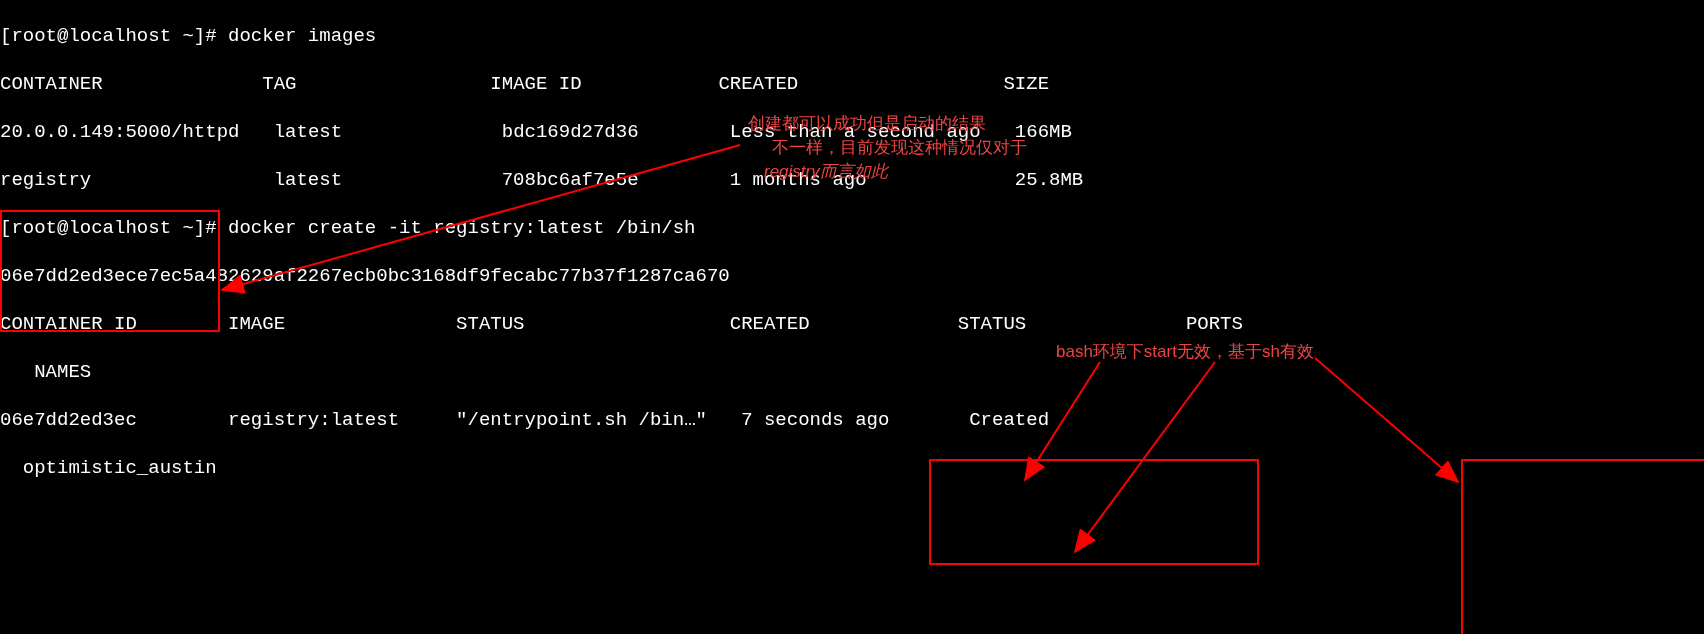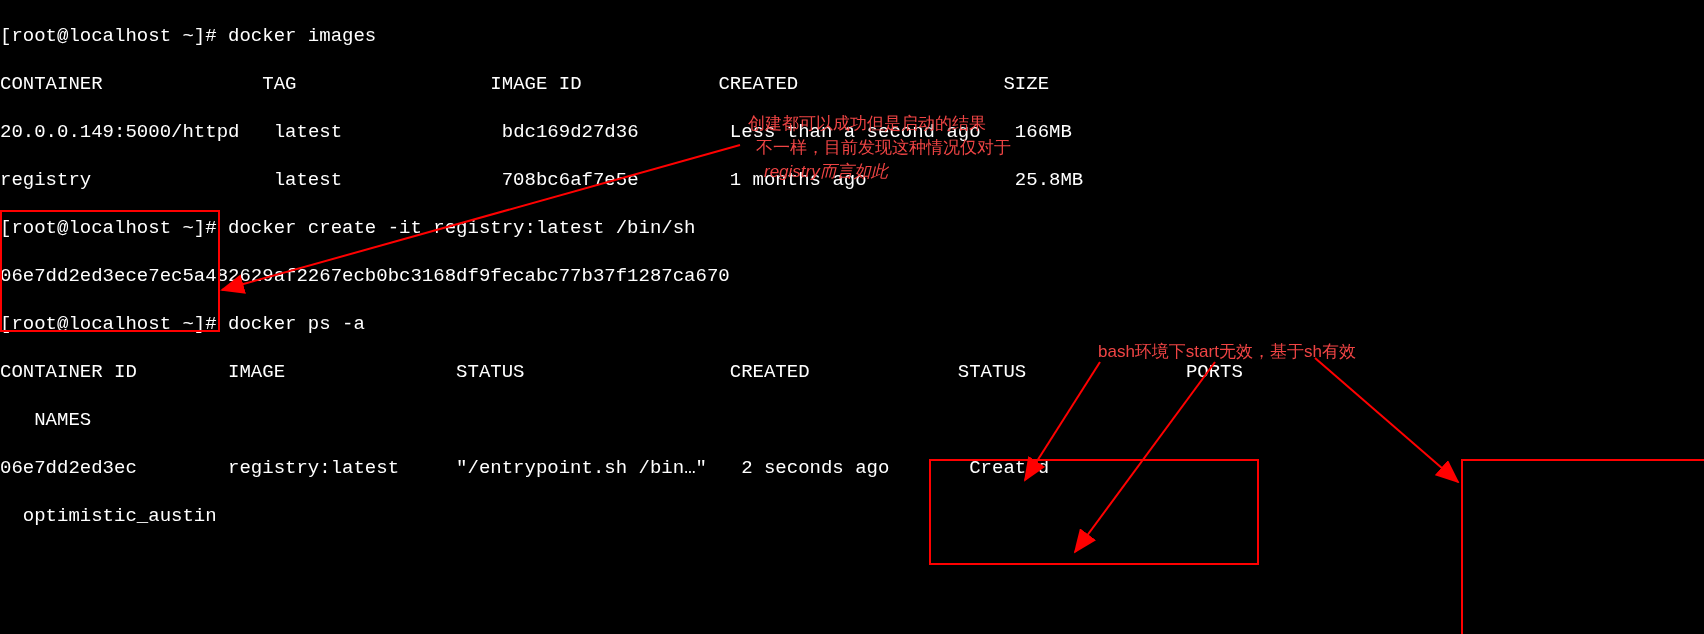--- a/index.html
+++ b/index.html
@@ -49,47 +49,46 @@
 </head>
 <body>
 
 <div class="term">
 <div class="line"><span>[root@localhost ~]# docker images</span></div>
 <div class="line"><span>CONTAINER</span><span>              </span><span>TAG</span><span>                 </span><span>IMAGE ID</span><span>            </span><span>CREATED</span><span>                  </span><span>SIZE</span></div>
 <div class="line"><span>20.0.0.149:5000/httpd</span><span>   </span><span>latest</span><span>              </span><span>bdc169d27d36</span><span>        </span><span>Less than a second ago</span><span>   </span><span>166MB</span></div>
 <div class="line"><span>registry</span><span>                </span><span>latest</span><span>              </span><span>708bc6af7e5e</span><span>        </span><span>1 months ago</span><span>             </span><span>25.8MB</span></div>
 <div class="line"><span>[root@localhost ~]# docker create -it registry:latest /bin/sh</span></div>
 <div class="line"><span>06e7dd2ed3ece7ec5a482629af2267ecb0bc3168df9fecabc77b37f1287ca670</span></div>
-<div class="line"><span>[root@localhost ~]# docker ps -a</span></div>
 <div class="line"><span>CONTAINER ID</span><span>        </span><span>IMAGE</span><span>               </span><span>STATUS</span><span>                  </span><span>CREATED</span><span>             </span><span>STATUS</span><span>              </span><span>PORTS</span></div>
 <div class="line"><span>   NAMES</span></div>
-<div class="line"><span>06e7dd2ed3ec</span><span>        </span><span>registry:latest</span><span>     </span><span>"/entrypoint.sh /bin…"</span><span>   </span><span>2 seconds ago</span><span>       </span><span>Created</span></div>
+<div class="line"><span>06e7dd2ed3ec</span><span>        </span><span>registry:latest</span><span>     </span><span>"/entrypoint.sh /bin…"</span><span>   </span><span>7 seconds ago</span><span>       </span><span>Created</span></div>
 <div class="line"><span>  optimistic_austin</span></div>
 
 
 
 
 
 
 
 
 
 
 
 
 </div>
 
 <div class="redbox" style="left:0px; top:210px; width:216px; height:118px;"></div>
 <div class="redbox" style="left:929px; top:459px; width:326px; height:102px;"></div>
 <div class="redbox" style="left:1461px; top:459px; width:244px; height:175px;"></div>
 
 <div class="redtxt" style="left:748px; top:113px;"><span>创建都可以成功但是启动的结果</span></div>
-<div class="redtxt" style="left:756px; top:137px;"><span>不一样，目前发现这种情况仅对于</span></div>
+<div class="redtxt" style="left:772px; top:137px;"><span>不一样，目前发现这种情况仅对于</span></div>
 <div class="redtxt" style="left:764px; top:161px;font-style:italic;"><span>registry而言如此</span></div>
-<div class="redtxt" style="left:1098px; top:341px;"><span>bash环境下start无效，基于sh有效</span></div>
+<div class="redtxt" style="left:1056px; top:341px;"><span>bash环境下start无效，基于sh有效</span></div>
 
 <svg class="arrows">
   <defs>
     <marker id="ah" markerWidth="12" markerHeight="10" refX="11" refY="5" orient="auto">
       <path d="M0,0 L12,5 L0,10 Z" fill="#ff0000"></path>
     </marker>
   </defs>
 
   <line x1="740" y1="145" x2="222" y2="290" stroke="#ff0000" stroke-width="2" marker-end="url(#ah)"></line>
 

